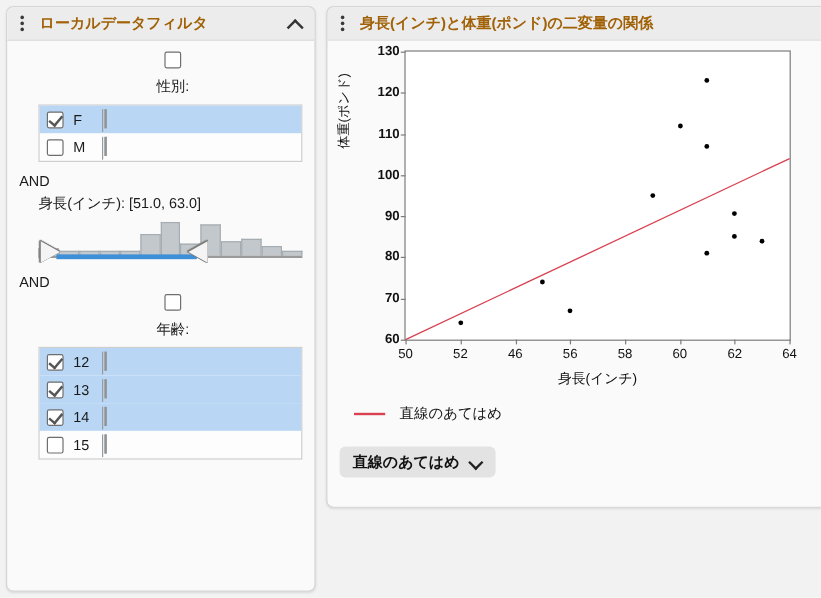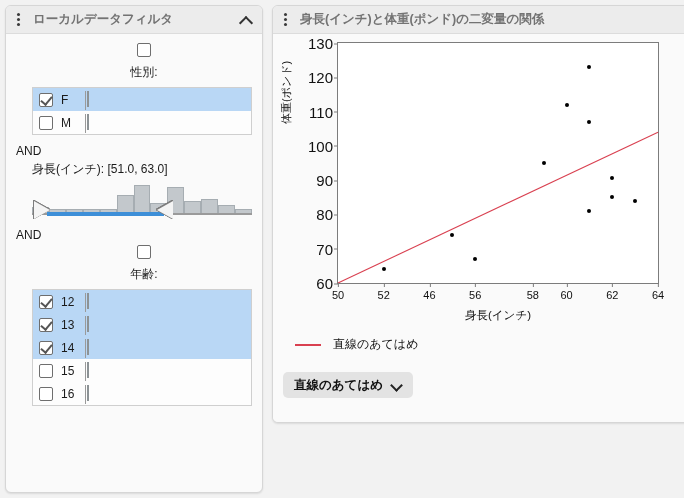--- a/index.html
+++ b/index.html
@@ -55,21 +55,21 @@
     display: block;
     width: 3px;
     height: 3px;
     border-radius: 50%;
     background: #3a3a3a;
   }
   .panel-title {
     flex: 1 1 auto;
     font-size: 12.5px;
     font-weight: bold;
-    color: #737373;
+    color: #a16207;
     margin-left: 10px;
     white-space: nowrap;
     overflow: hidden;
   }
   .chev {
     flex: 0 0 auto;
     width: 16px;
     height: 16px;
     position: relative;
     cursor: pointer;
@@ -275,24 +275,25 @@
     font-size: 11px;
     color: #111;
     transform: rotate(-90deg);
     transform-origin: left top;
     white-space: nowrap;
   }
   .ytick {
     position: absolute;
     right: 100%;
     transform: translateY(-50%);
-    font-size: 15px;
+    font-size: 11px;
     color: #111;
     white-space: nowrap;
     padding-right: 5px;
+    font-weight: bold;
   }
   .ytick::after {
     content: "";
     position: absolute;
     right: 0;
     top: 50%;
     width: 4px;
     height: 1px;
     background: #7c7c7c;
   }
@@ -478,27 +479,20 @@
           <span class="lbl">14</span>
           <span class="barwrap">
             <span class="bar" style="width:64%"></span>
           </span>
         </div>
         <div class="listrow">
           <span class="cbox"></span>
           <span class="lbl">15</span>
           <span class="barwrap">
             <span class="bar" style="width:38%"></span>
-          </span>
-        </div>
-        <div class="listrow">
-          <span class="cbox"></span>
-          <span class="lbl">16</span>
-          <span class="barwrap">
-            <span class="bar" style="width:8%"></span>
           </span>
         </div>
       </div>
 
     </div>
   </section>
 
   <section class="panel" id="chart-panel">
     <div class="panel-header">
       <span class="dots">
@@ -521,21 +515,21 @@
           <div class="ytick" style="top: 71.4286%;">80</div>
           <div class="ytick" style="top: 57.1429%;">90</div>
           <div class="ytick" style="top: 42.8571%;">100</div>
           <div class="ytick" style="top: 28.5714%;">110</div>
           <div class="ytick" style="top: 14.2857%;">120</div>
           <div class="ytick" style="top: 0%;">130</div>
           <div class="xtick" style="left: 0%;">50</div>
           <div class="xtick" style="left: 14.2857%;">52</div>
           <div class="xtick" style="left: 28.5714%;">46</div>
           <div class="xtick" style="left: 42.8571%;">56</div>
-          <div class="xtick" style="left: 57.1429%; margin-left: 12px;">58</div>
+          <div class="xtick" style="left: 57.1429%;">58</div>
           <div class="xtick" style="left: 71.4286%;">60</div>
           <div class="xtick" style="left: 85.7143%;">62</div>
           <div class="xtick" style="left: 100%;">64</div>
           <div class="pt" style="left: 14.2857%; top: 94.2857%; background: rgb(0, 0, 0);"></div>
           <div class="pt" style="left: 35.7143%; top: 80%; background: rgb(0, 0, 0);"></div>
           <div class="pt" style="left: 42.8571%; top: 90%; background: rgb(0, 0, 0);"></div>
           <div class="pt" style="left: 64.2857%; top: 50%; background: rgb(0, 0, 0);"></div>
           <div class="pt" style="left: 71.4286%; top: 25.7143%; background: rgb(0, 0, 0);"></div>
           <div class="pt" style="left: 78.5714%; top: 10%; background: rgb(0, 0, 0);"></div>
           <div class="pt" style="left: 78.5714%; top: 32.8571%; background: rgb(0, 0, 0);"></div>

